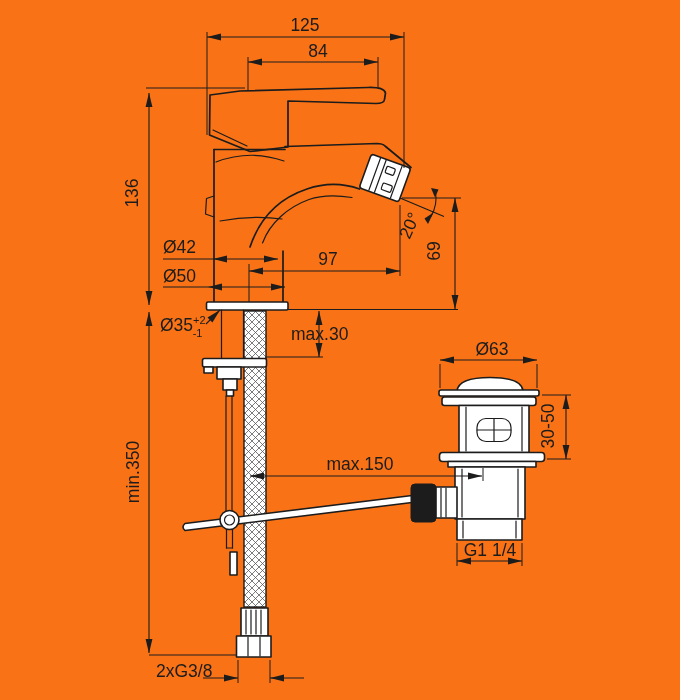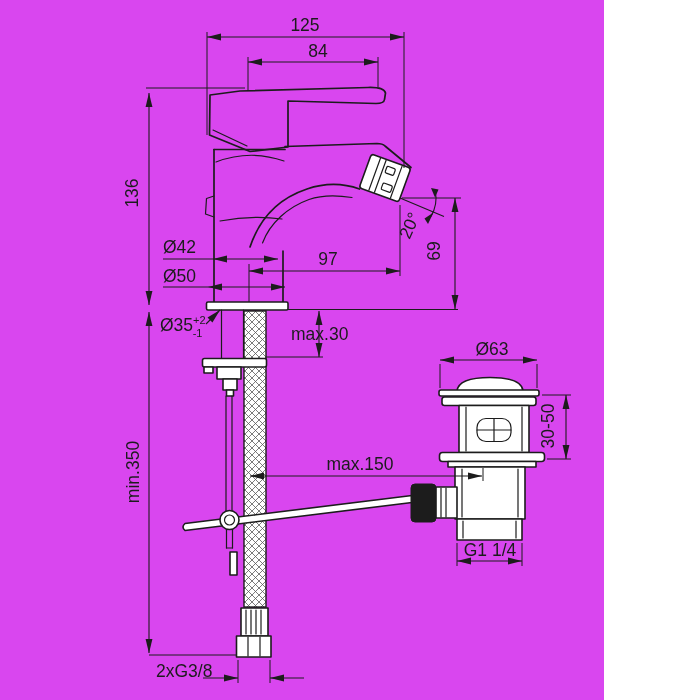--- a/index.html
+++ b/index.html
@@ -1,16 +1,16 @@
 <!DOCTYPE html>
 <html><head>
 <meta charset="utf-8">
 <style>
   html,body{margin:0;padding:0;background:#fff;}
-  #stage{position:relative;width:604px;height:700px;background:#d946ef;overflow:hidden;
+  #stage{position:relative;width:680px;height:700px;background:#f97316;overflow:hidden;
          font-family:"Liberation Sans",sans-serif;}
   svg{display:block;}
   .ol  {fill:none;stroke:#1c1c1c;stroke-width:1.7;stroke-linejoin:round;stroke-linecap:round;}
   .ol2 {fill:none;stroke:#1c1c1c;stroke-width:1.2;stroke-linejoin:round;stroke-linecap:round;}
   .wfill{fill:#ffffff;stroke:#1c1c1c;stroke-width:1.6;stroke-linejoin:round;}
   .dim {fill:none;stroke:#1c1c1c;stroke-width:1.1;}
   .ext {fill:none;stroke:#1c1c1c;stroke-width:1;}
   .arr {fill:#1c1c1c;stroke:none;}
   .lbl {font-size:17.5px;fill:#1c1c1c;}
   .tol {font-size:11px;}

